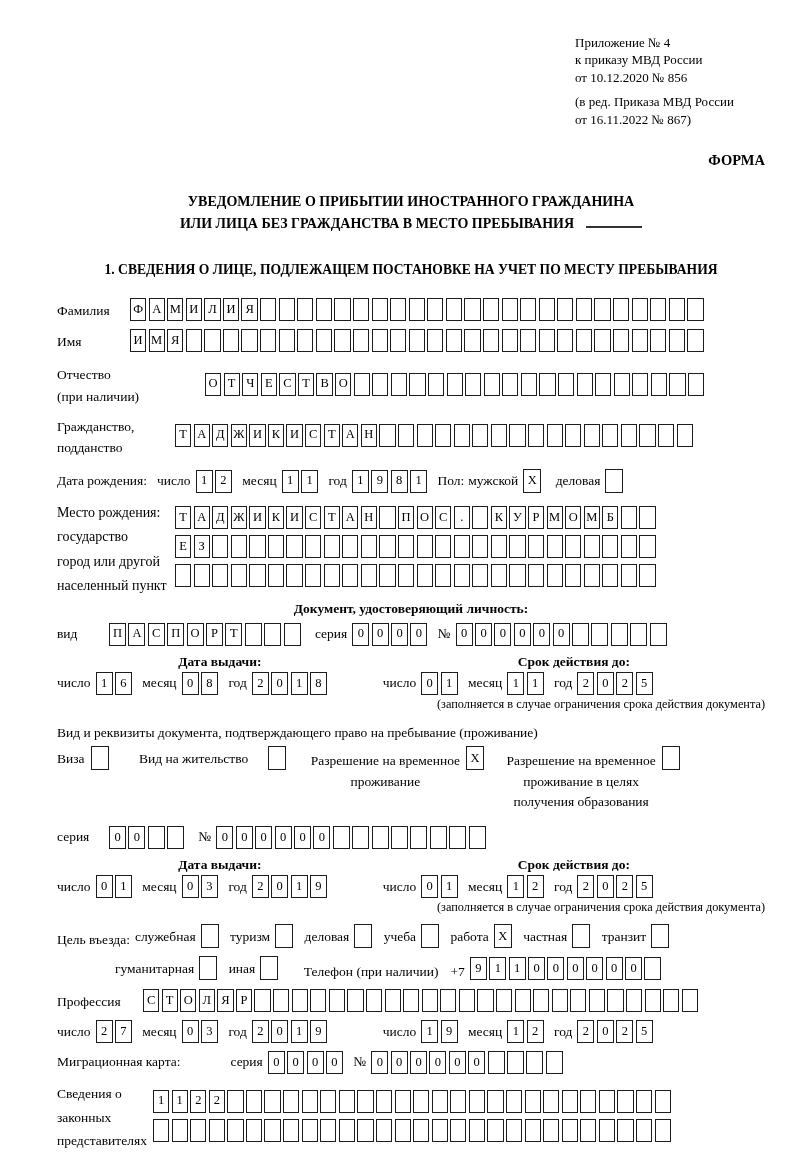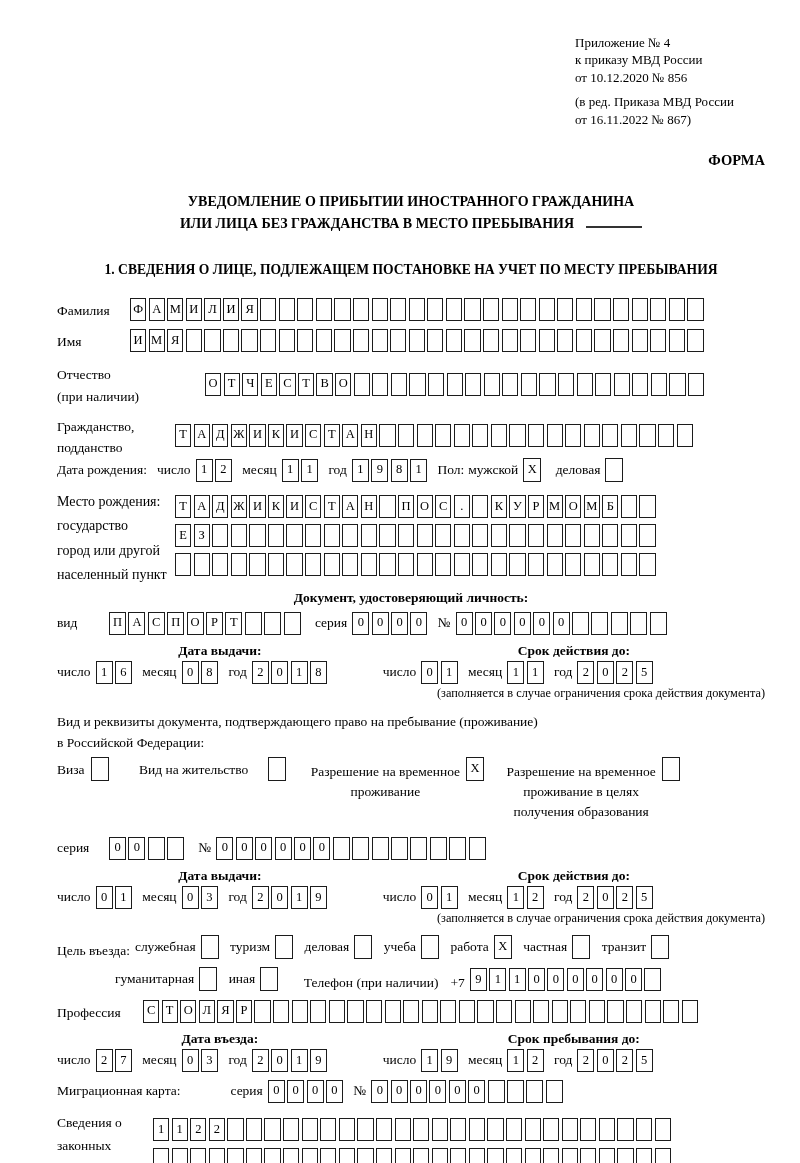--- a/index.html
+++ b/index.html
@@ -173,21 +173,21 @@
         <span class="cell"></span>
         <span class="cell"></span>
         <span class="cell"></span>
         <span class="cell"></span>
         <span class="cell"></span>
         <span class="cell"></span>
         <span class="cell"></span>
       </span>
   </div>
 
-  <div class="row" style="margin-bottom:0">
+  <div class="row" style="margin-bottom:11px">
     <span class="lbl stack" style="width:118px">
       <span class="line" style="display:block">Гражданство,</span>
       <span class="line" style="display:block">подданство</span>
     </span>
     <span class="cells sm">
         <span class="cell">Т</span>
         <span class="cell">А</span>
         <span class="cell">Д</span>
         <span class="cell">Ж</span>
         <span class="cell">И</span>
@@ -422,21 +422,20 @@
           <span class="cell">0</span>
           <span class="cell">2</span>
           <span class="cell">5</span>
         </span>
     </div>
   </div>
   <div class="note">(заполняется в случае ограничения срока действия документа)</div>
 
   <div class="para">
     <div>Вид и реквизиты документа, подтверждающего право на пребывание (проживание)</div>
-    <div>в Российской Федерации:</div>
   </div>
 
   <div class="opts">
     <div class="opt">
       <span class="olbl">Виза</span>
       <span class="cells cb">
           <span class="cell"></span>
         </span>
     </div>
     <div class="opt" style="margin-left:14px">
@@ -643,24 +642,20 @@
         <span class="cell"></span>
         <span class="cell"></span>
         <span class="cell"></span>
         <span class="cell"></span>
         <span class="cell"></span>
         <span class="cell"></span>
         <span class="cell"></span>
       </span>
   </div>
 
-  <div class="datehead">
-    <div class="dh-l">Дата въезда:</div>
-    <div class="dh-r">Срок пребывания до:</div>
-  </div>
   <div class="daterow" style="margin-bottom:8px">
     <div class="dr-l">
       <span class="dlbl">число</span>
       <span class="cells">
           <span class="cell">2</span>
           <span class="cell">7</span>
         </span>
       <span class="dlbl mleft8">месяц</span>
       <span class="cells">
           <span class="cell">0</span>

